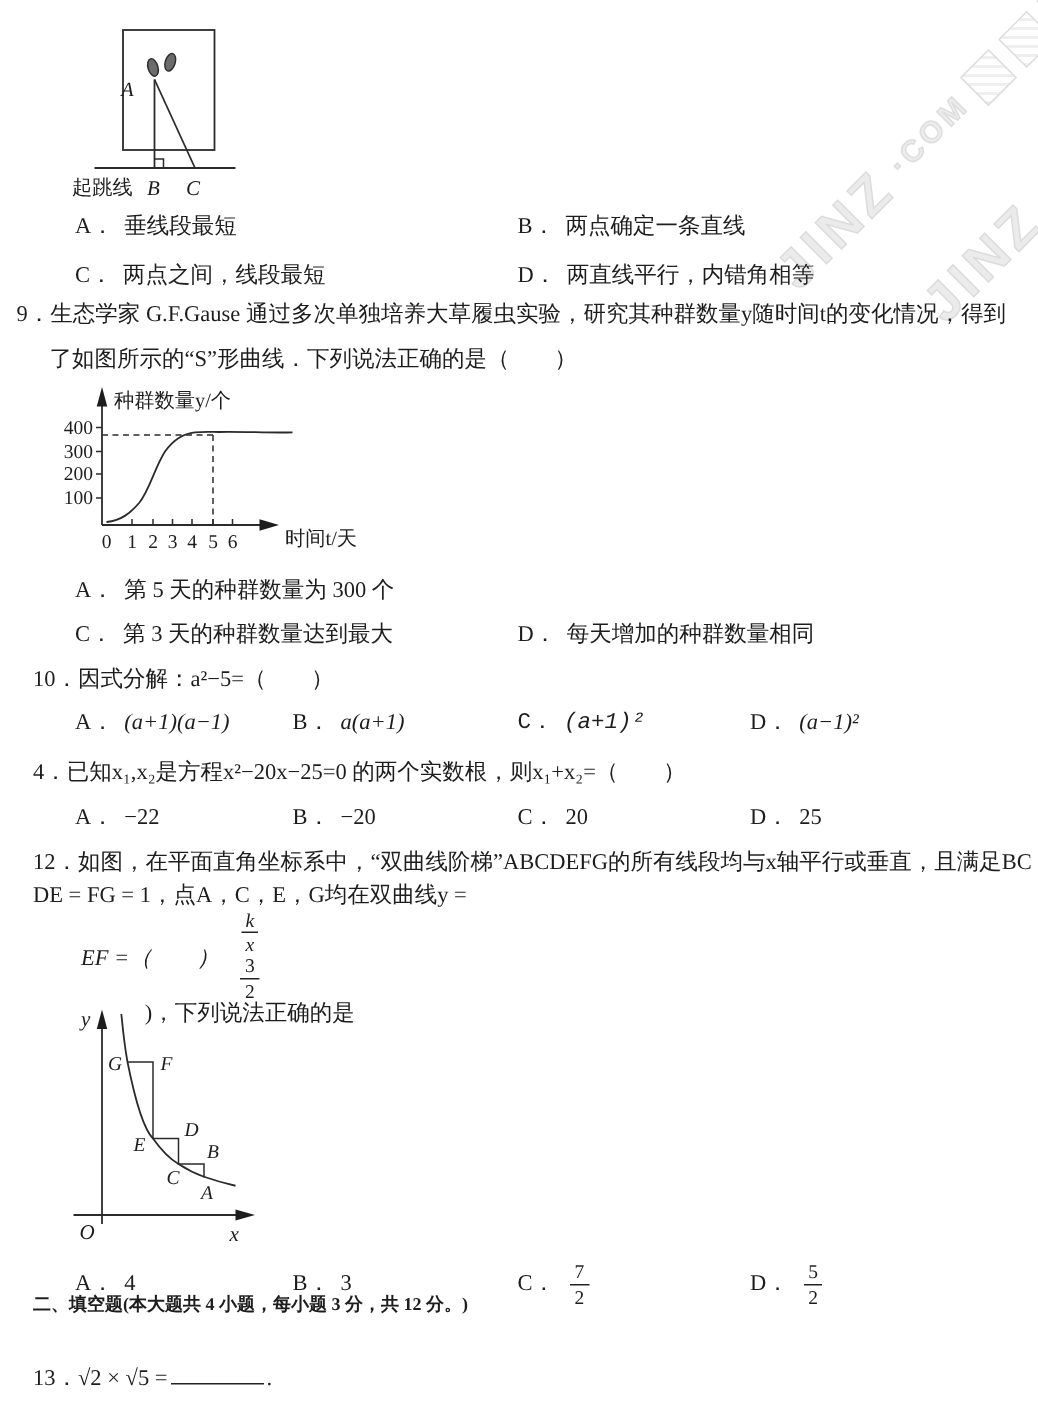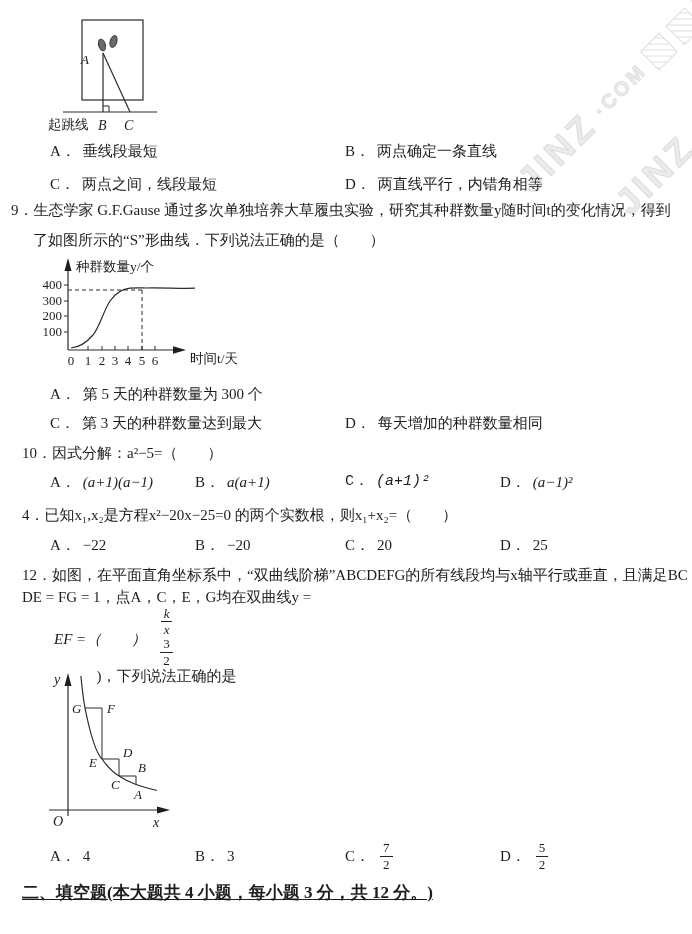--- a/index.html
+++ b/index.html
@@ -182,16 +182,19 @@
       </span>
     </div>
   <div class="abs txt flexrow" style="left:500px;top:838px;">
       <span class="opt-label">D．</span>
       <span class="frac">
         <span class="fnum">5</span>
         <span class="fden">2</span>
       </span>
     </div>
 
-  <div class="abs txt bold" style="left:22px;top:882px;font-size:17px;text-decoration:underline;">二、填空题(本大题共 4 小题，每小题 3 分，共 12 分。)</div>
-
+  <div class="abs txt bold" style="left:22px;top:862px;font-size:12px;">二、填空题(本大题共 4 小题，每小题 3 分，共 12 分。)</div>
+
+  <div class="abs txt" style="left:22px;top:907px;">
+    <span>13．√2 × √5 =</span><span class="blank"></span><span>.</span>
+  </div>
 
 </div>
 
 </body></html>

